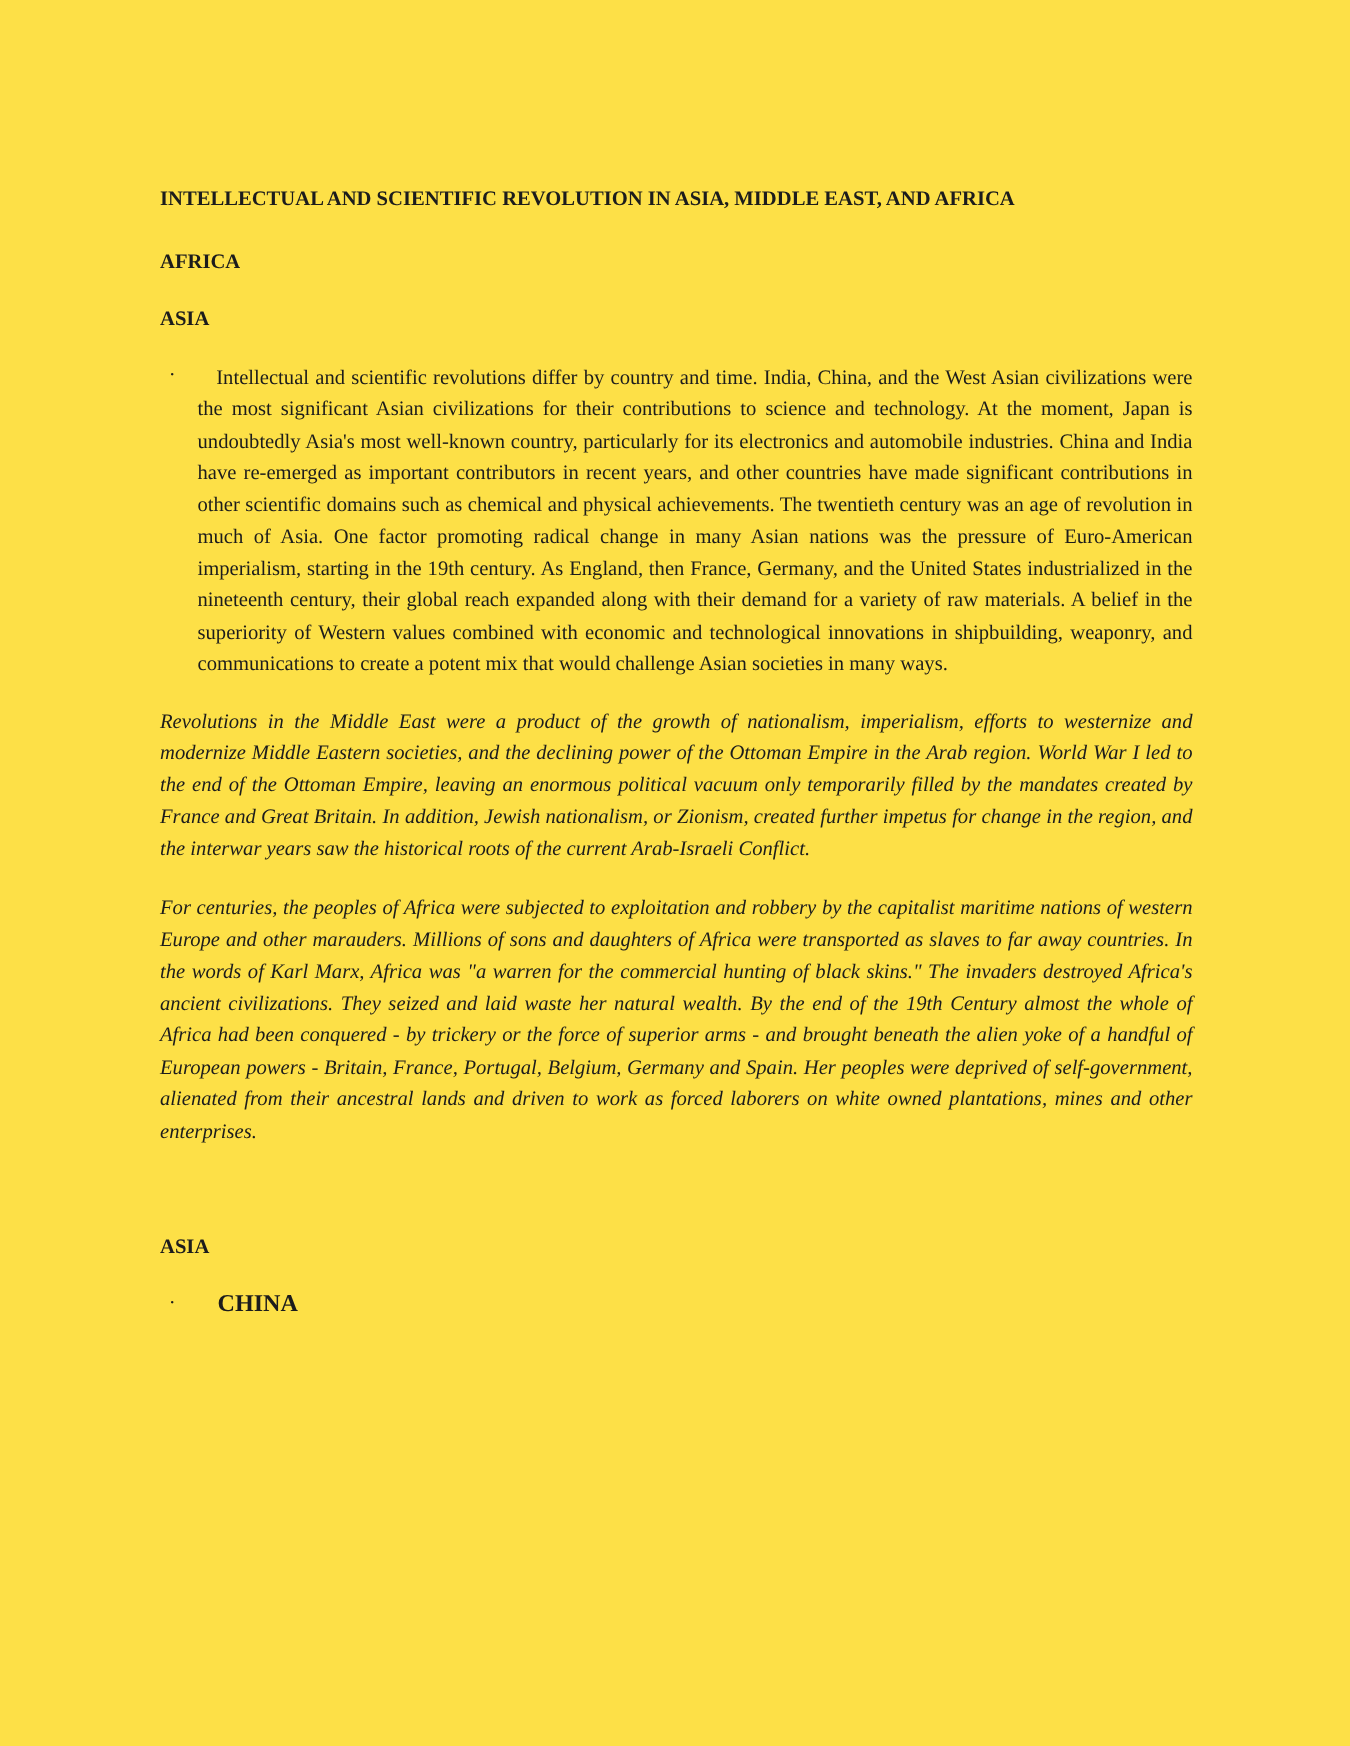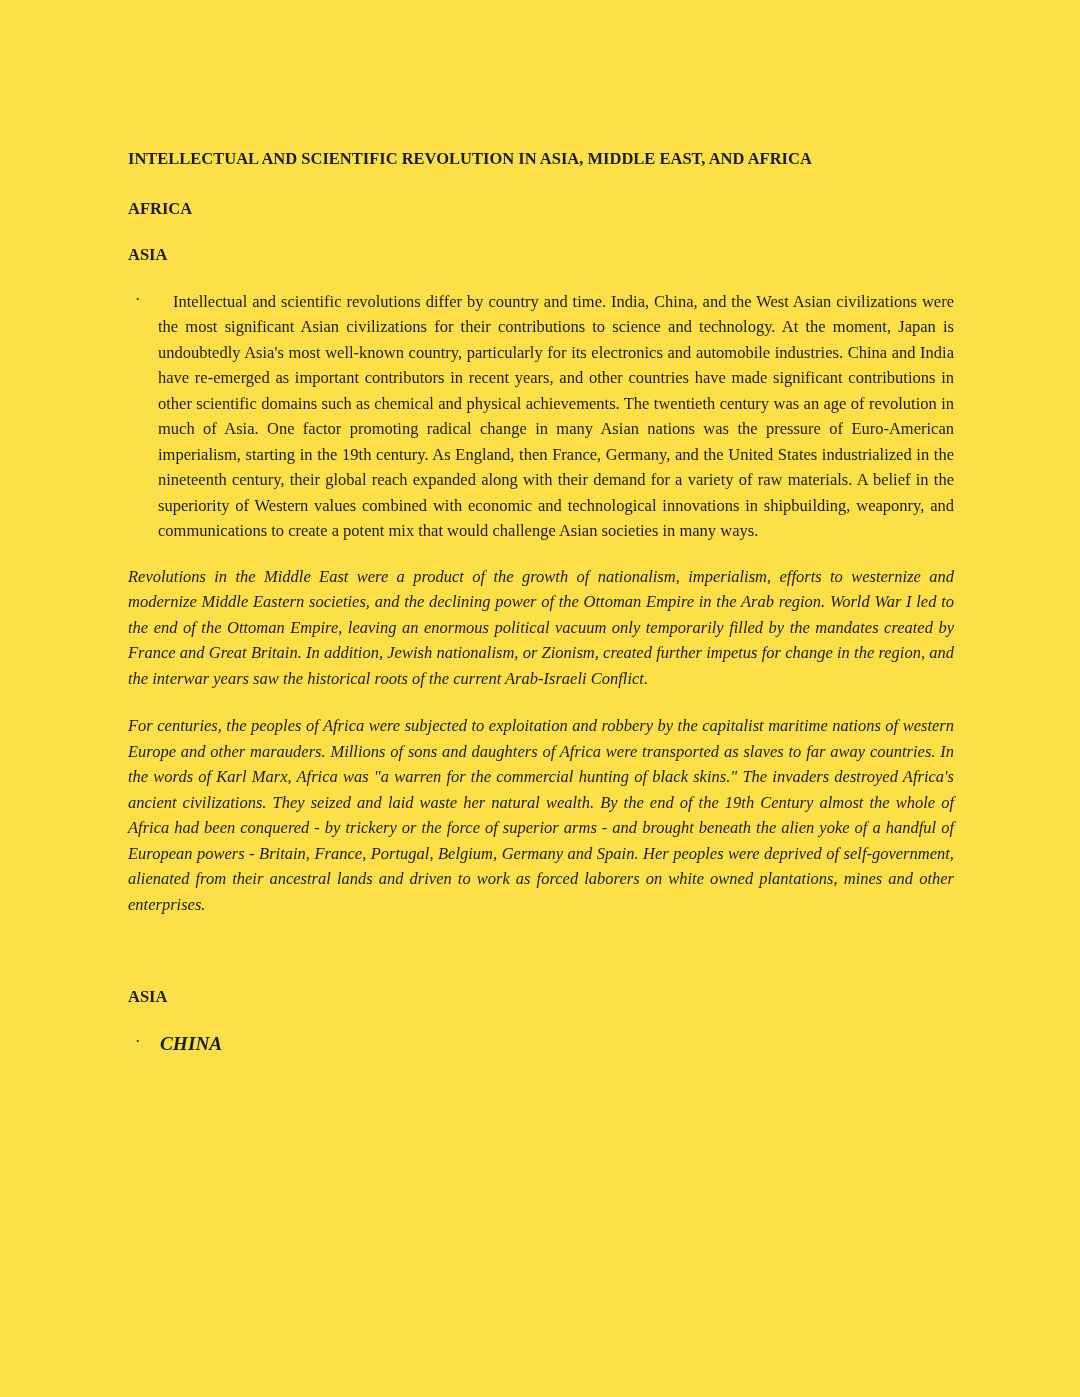--- a/index.html
+++ b/index.html
@@ -57,22 +57,21 @@
   }
   .bullet-item.heading-item {
     margin-left: 32px;
     margin-bottom: 0;
   }
   .bullet-item.heading-item .bullet {
     left: -25px;
   }
   .bullet-item .bullet-heading {
     font-weight: bold;
-    margin: 0;
-    font-style: italic;
+    margin: 14px;
   }
 </style>
 </head>
 <body>
 
 <div class="page">
 
   <h1 class="doc-title">INTELLECTUAL AND SCIENTIFIC REVOLUTION IN ASIA, MIDDLE EAST, AND AFRICA</h1>
 
   <h2 class="doc-heading">AFRICA</h2>

